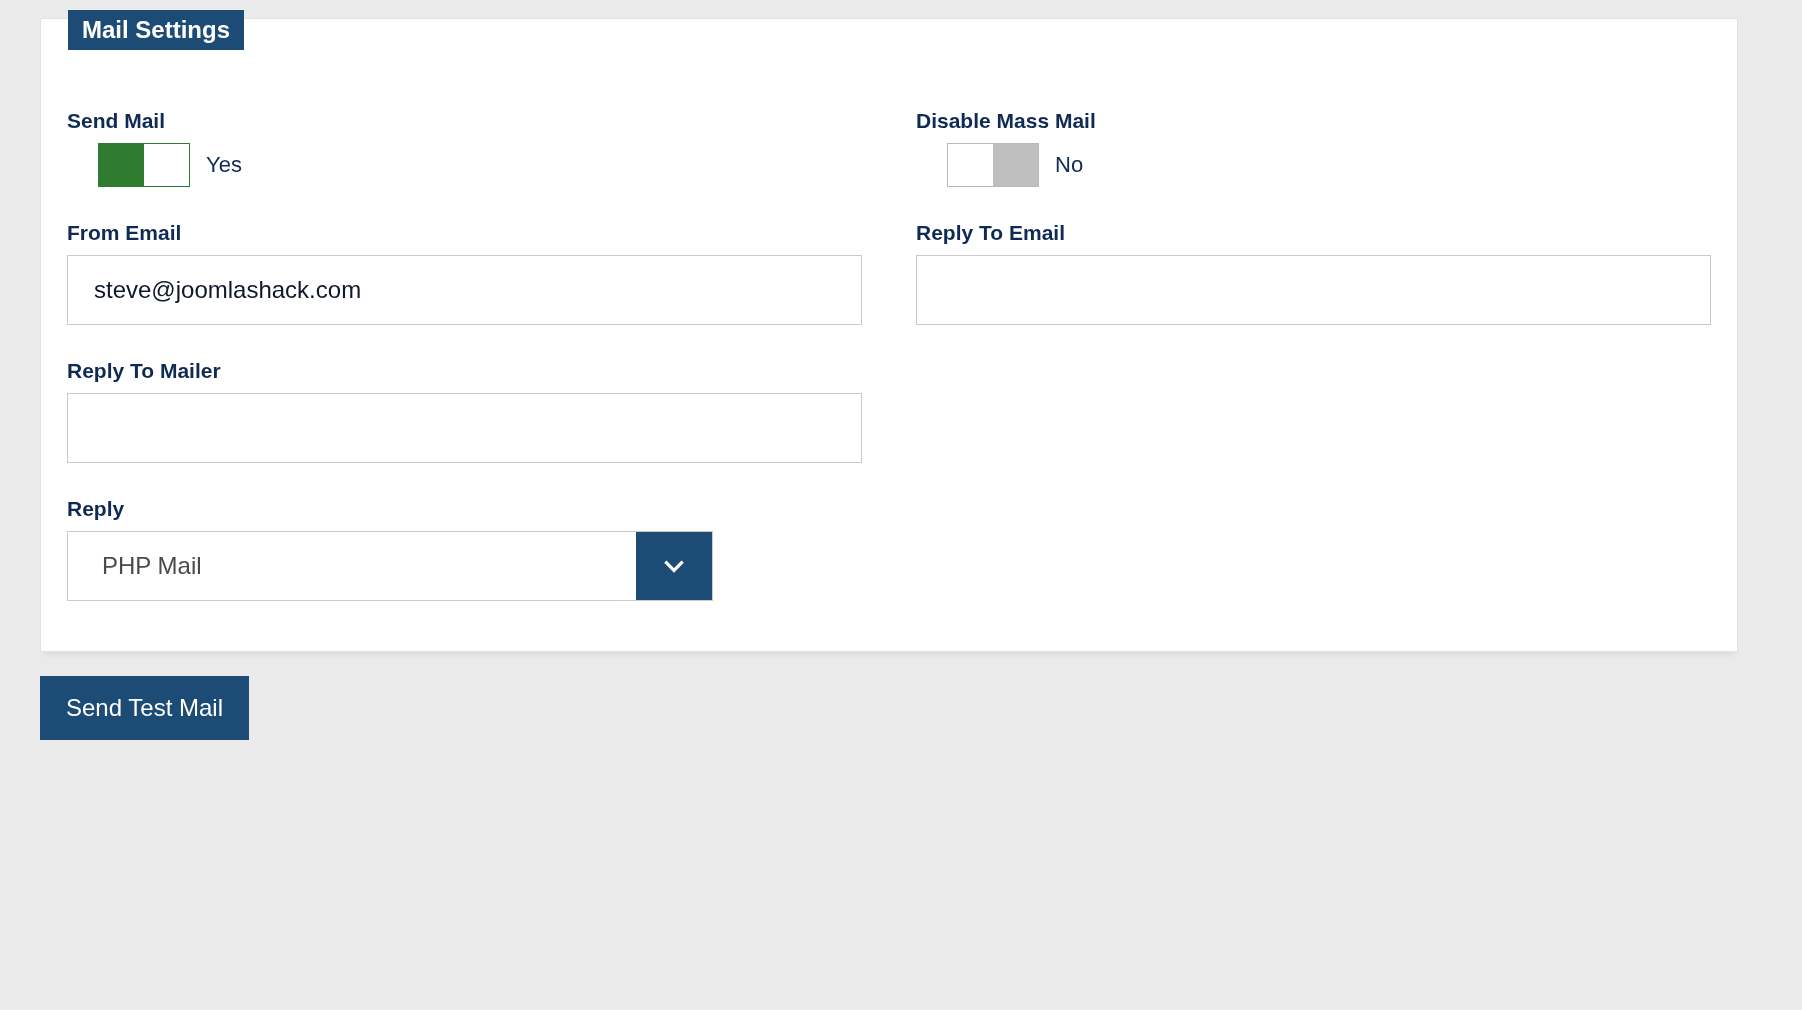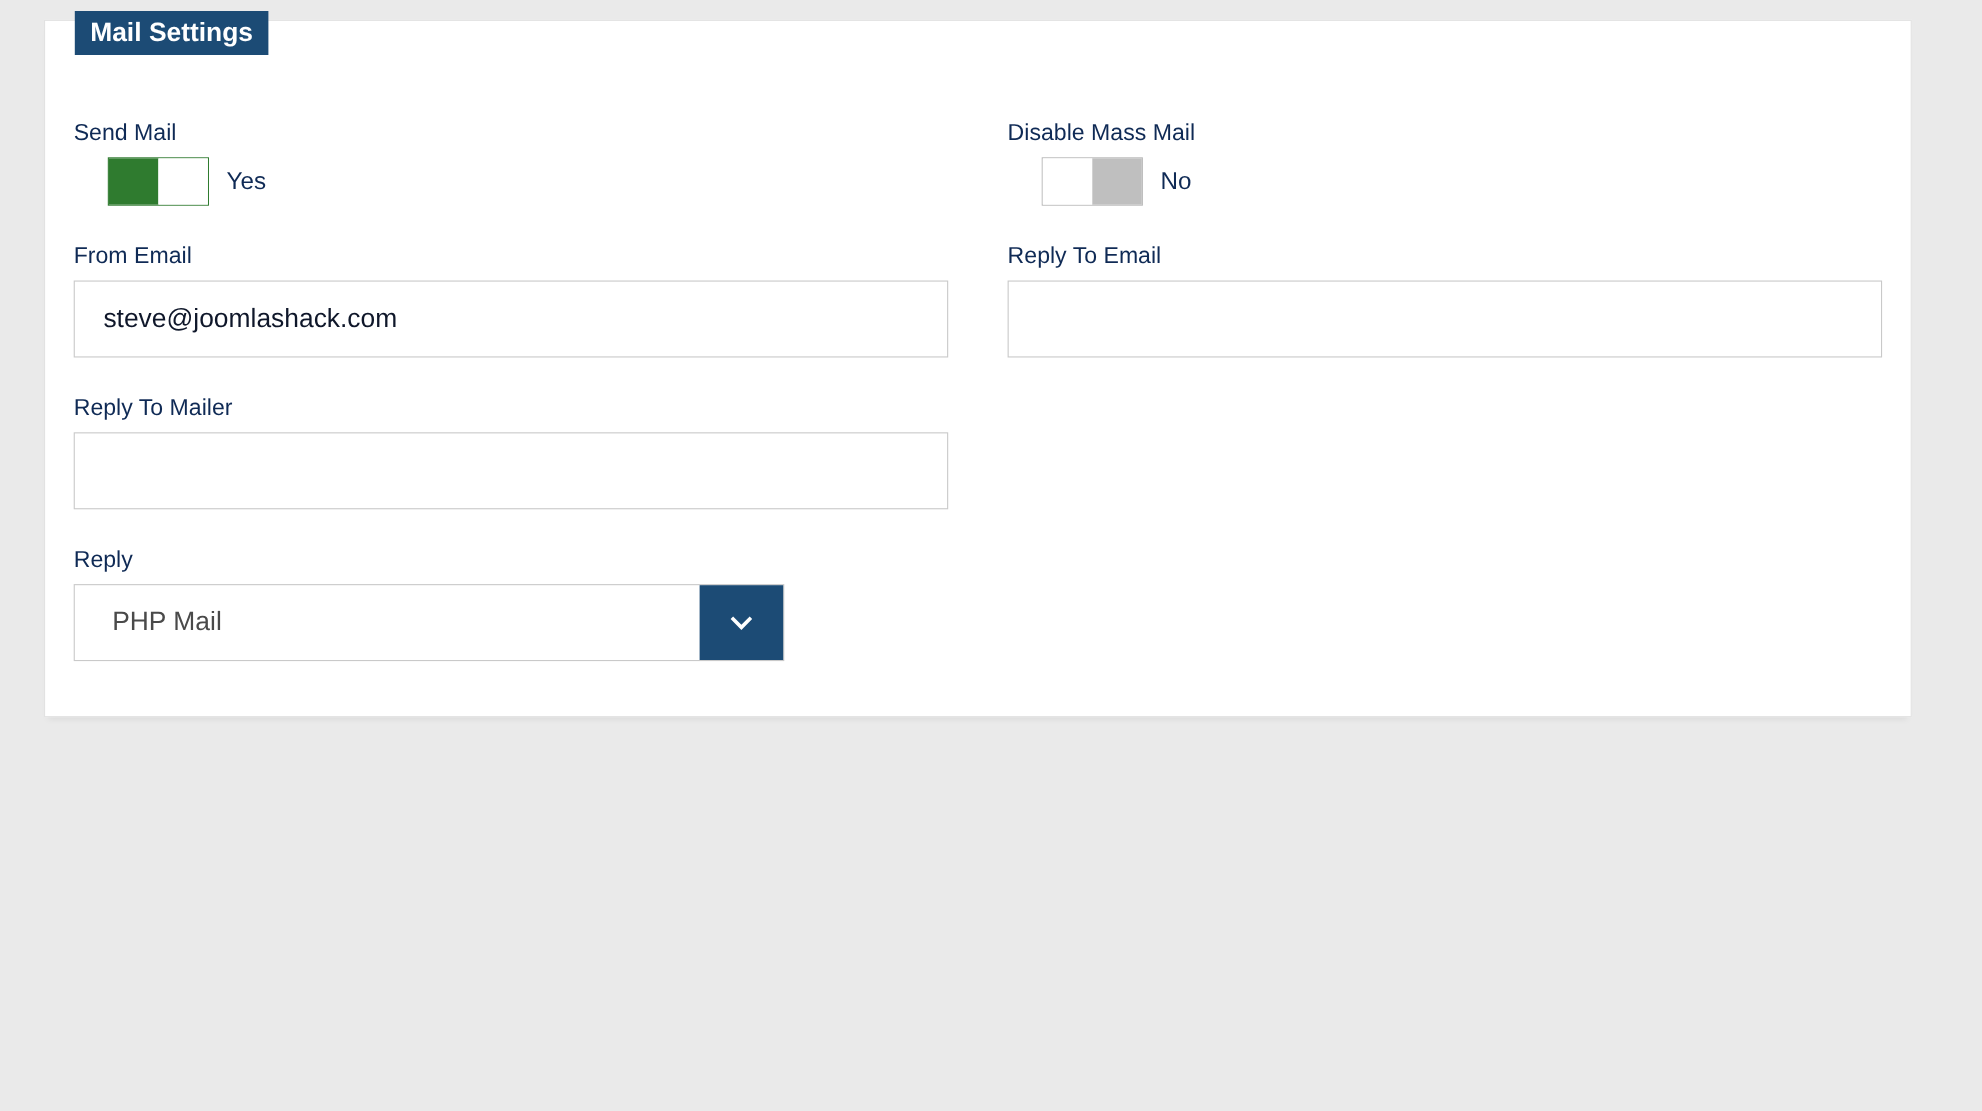--- a/index.html
+++ b/index.html
@@ -47,20 +47,21 @@
     display: flex;
     flex-direction: column;
     gap: 34px;
   }
 
   .field-label {
     font-size: 21px;
     color: #0f2a55;
     margin-bottom: 10px;
     display: block;
+    font-weight: bold;
   }
 
   
   .toggle-row {
     display: flex;
     align-items: center;
     gap: 16px;
     margin-left: 31px;
   }
   .toggle {
@@ -199,14 +200,15 @@
           <div>
             <span class="field-label">Reply To Email</span>
             <input type="text" class="text-input" value="" style="">
           </div>
 
         </div>
       </div>
     </div>
   </div>
 
+  <button class="send-btn">Send Test Mail</button>
 
 </div>
 
 </body></html>

